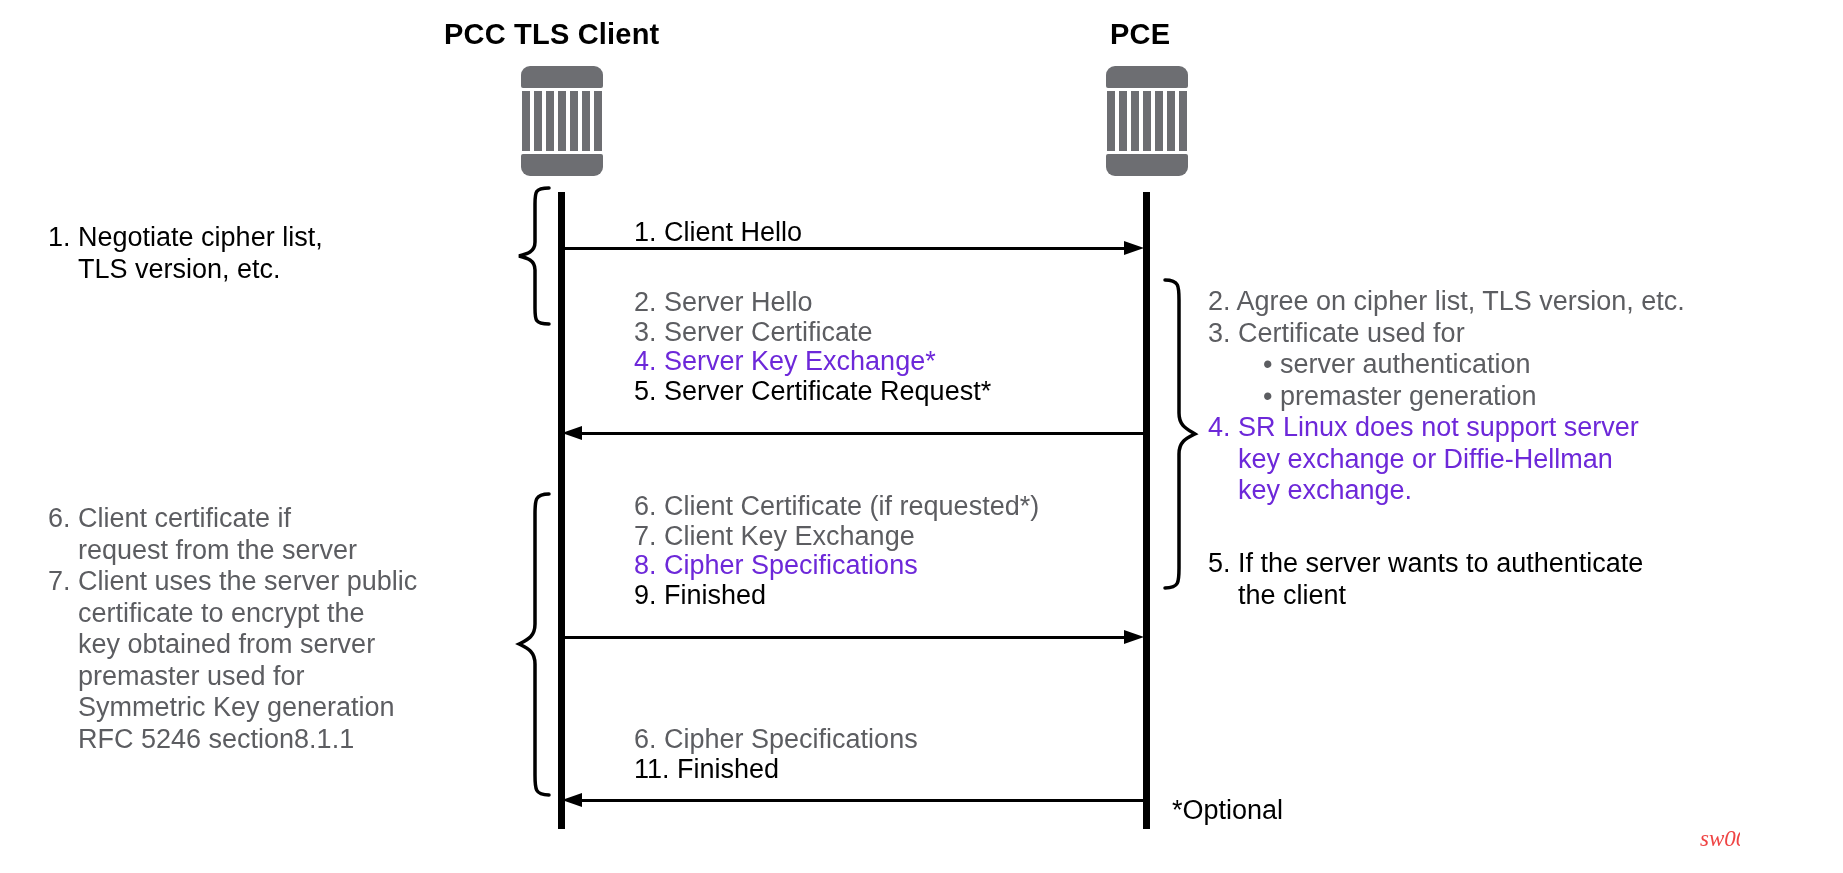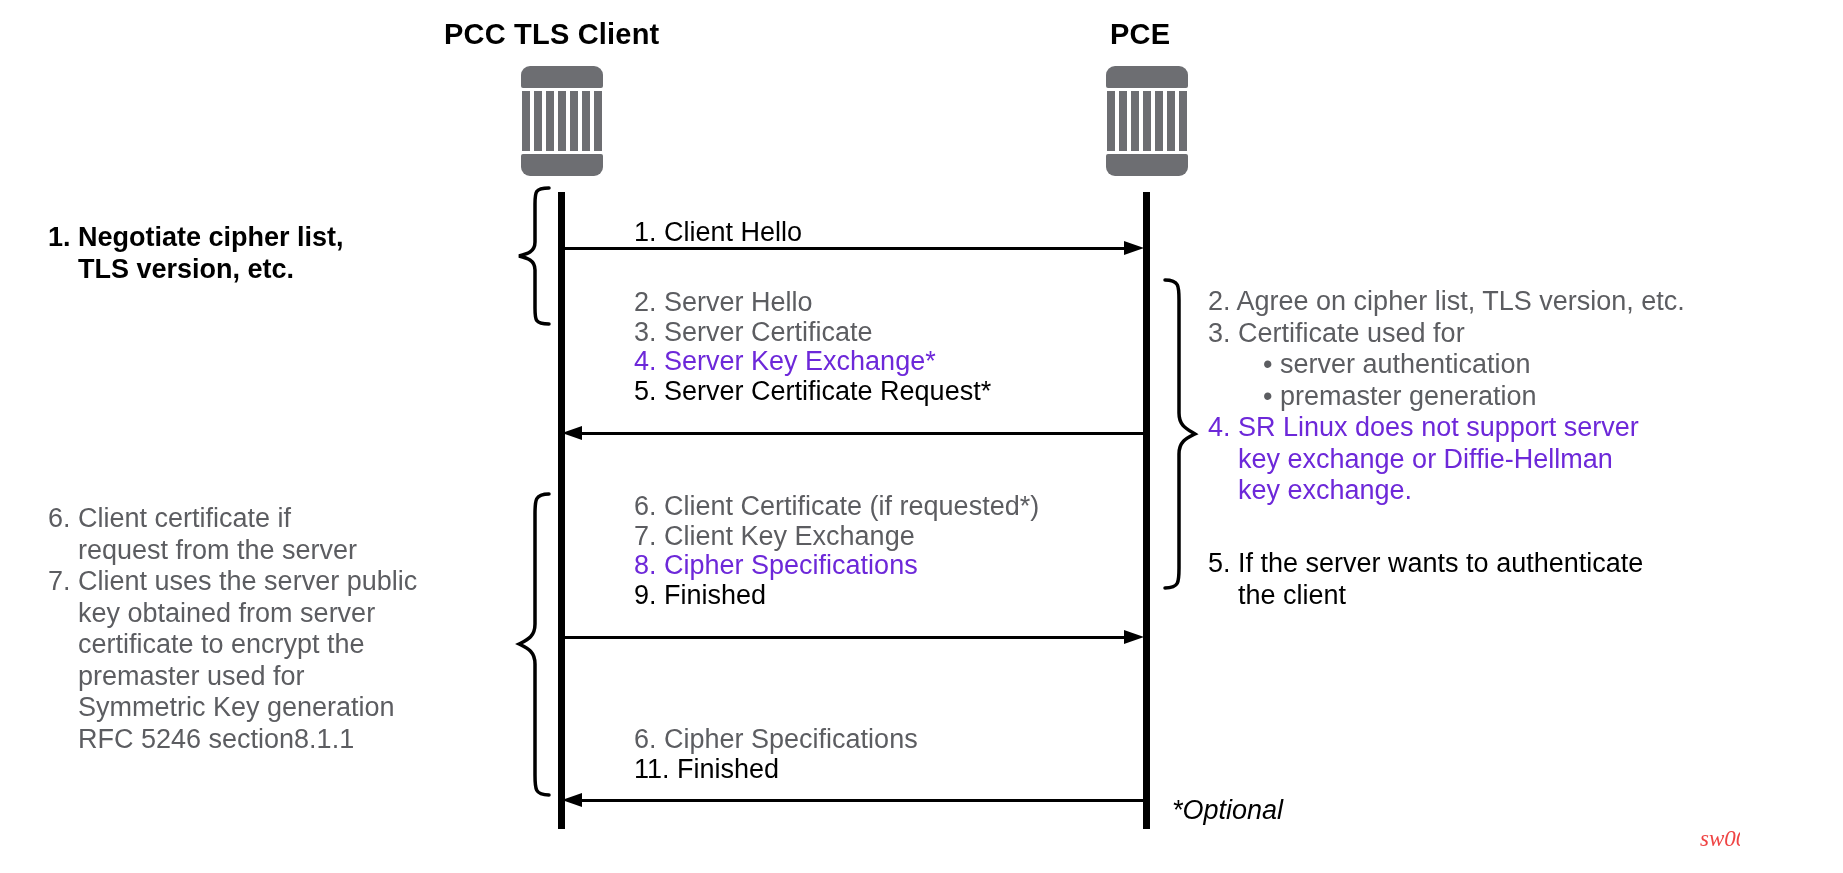--- a/index.html
+++ b/index.html
@@ -117,21 +117,20 @@
     position: absolute;
   }
   .brace svg { display: block; overflow: visible; }
 
   
   .footnote-optional {
     position: absolute;
     font-size: 27px;
     color: #000000;
     white-space: nowrap;
-    font-style: italic;
   }
   .footnote-id {
     position: absolute;
     font-family: "Liberation Serif", serif;
     font-style: italic;
     font-size: 23px;
     color: #ef4444;
     white-space: nowrap;
   }
 </style>
@@ -229,31 +228,31 @@
       <path d="M44 2 C30 2 30 8 30 22 L30 132 C30 145 22 148 14 152 C22 156 30 159 30 172 L30 283 C30 297 30 303 44 303" fill="none" stroke="#000000" stroke-width="3.5" stroke-linecap="round"></path>
     </svg>
   </div>
 
   <div class="brace" style="left:1163px; top:278px;">
     <svg width="46" height="312" viewBox="0 0 46 312">
       <path d="M2 2 C16 2 16 8 16 22 L16 135 C16 148 24 151 32 156 C24 160 16 163 16 176 L16 290 C16 304 16 310 2 310" fill="none" stroke="#000000" stroke-width="3.5" stroke-linecap="round"></path>
     </svg>
   </div>
 
-  <div class="annot" style="left:48px; top:222px;font-weight:bold;">
+  <div class="annot" style="left:48px; top:222px;">
     <span class="a-line tone-black">1. Negotiate cipher list,</span>
     <span class="a-line tone-black indent1">TLS version, etc.</span>
   </div>
 
   <div class="annot" style="left:48px; top:503px;">
     <span class="a-line tone-dark">6. Client certificate if</span>
     <span class="a-line tone-dark indent1">request from the server</span>
     <span class="a-line tone-dark">7. Client uses the server public</span>
+    <span class="a-line tone-dark indent1">certificate to encrypt the</span>
     <span class="a-line tone-dark indent1">key obtained from server</span>
-    <span class="a-line tone-dark indent1">certificate to encrypt the</span>
     <span class="a-line tone-dark indent1">premaster used for</span>
     <span class="a-line tone-dark indent1">Symmetric Key generation</span>
     <span class="a-line tone-dark indent1">RFC 5246 section8.1.1</span>
   </div>
 
   <div class="annot" style="left:1208px; top:286px;">
     <span class="a-line tone-dark">2. Agree on cipher list, TLS version, etc.</span>
     <span class="a-line tone-dark">3. Certificate used for</span>
     <span class="a-line tone-dark indent2">• server authentication</span>
     <span class="a-line tone-dark indent2">• premaster generation</span>

